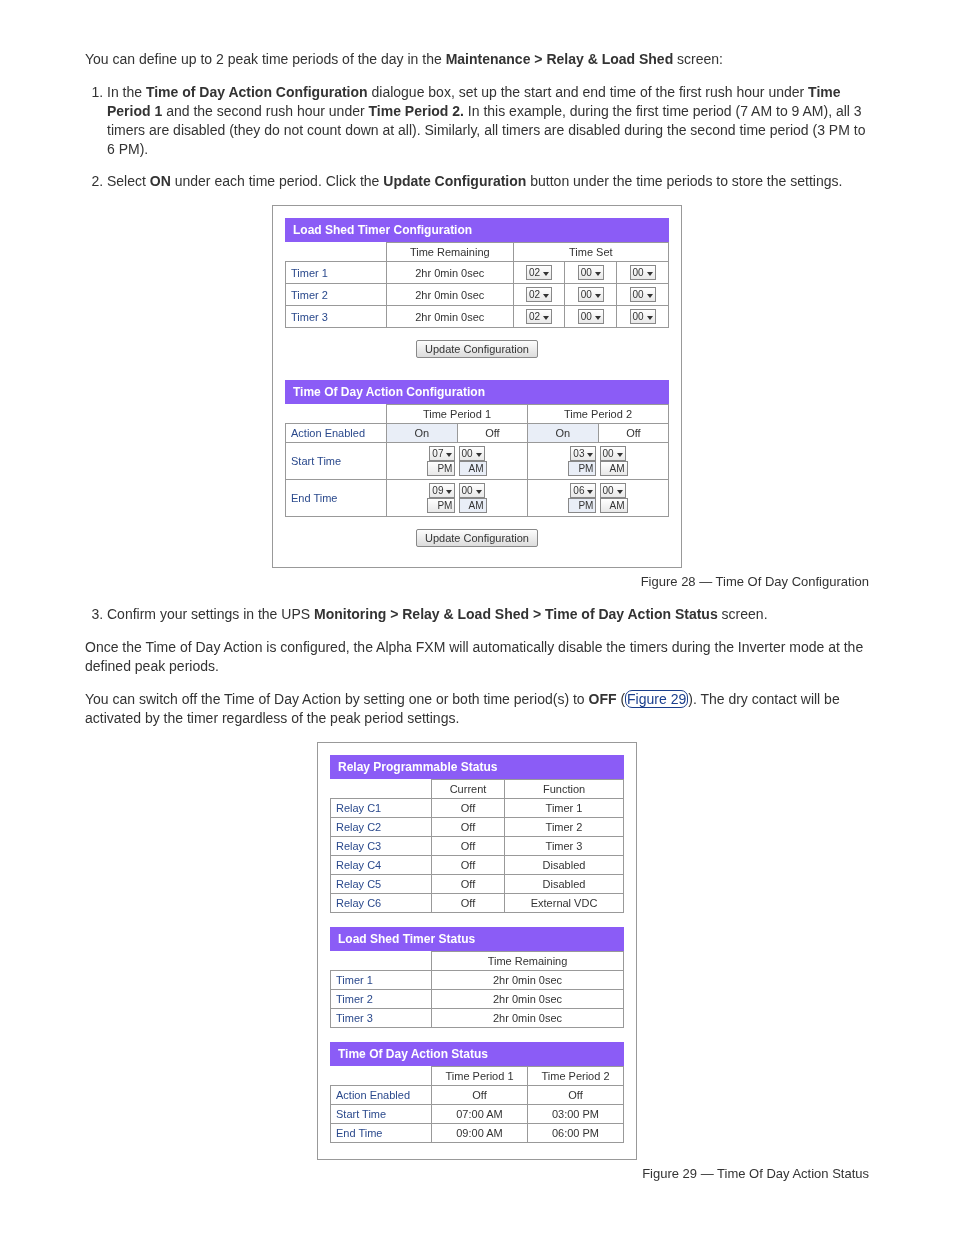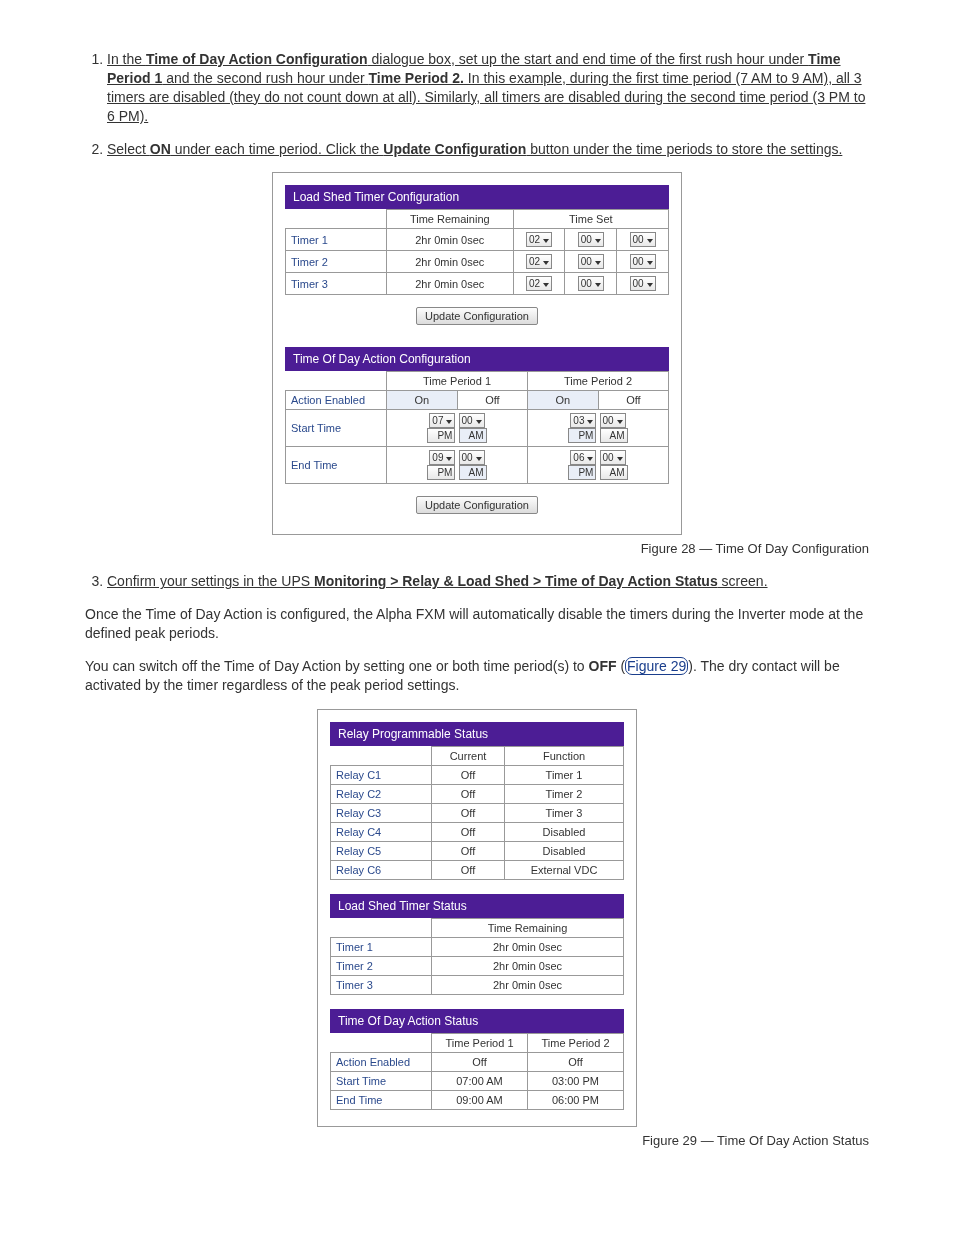--- a/index.html
+++ b/index.html
@@ -9,37 +9,37 @@
     margin: 0;
     padding: 0;
     width: 954px;
     background: #fff;
   }
   .page {
     padding: 50px 85px 30px 85px;
   }
   p { margin: 0 0 14px 0; line-height: 1.35; }
   ol { margin: 0 0 14px 0; padding-left: 22px; }
-  ol li { margin-bottom: 14px; line-height: 1.35; text-decoration: underline; }
+  ol li { margin-bottom: 14px; line-height: 1.35; }
   .b { font-weight: bold; }
 
   .panel-wrap {
     border: 1px solid #999;
     margin: 0 auto 6px auto;
     padding: 12px 12px 16px 12px;
     box-sizing: border-box;
   }
   .panel-wrap.w1 { width: 410px; }
   .panel-wrap.w2 { width: 320px; }
 
   .banner {
-    background: #4c1d95;
+    background: #8b5cf6;
     color: #fff;
     font-size: 12px;
-    font-weight: normal;
+    font-weight: bold;
     padding: 5px 8px;
   }
   .tbl {
     border-collapse: collapse;
     width: 100%;
     font-size: 11px;
     color: #333;
     padding-left: 41px;
   }
   .tbl th, .tbl td {
@@ -94,20 +94,23 @@
     justify-content:space-between;
     font-size:14px;
     padding: 60px 85px 20px 85px;
   }
 </style>
 </head>
 <body>
 
 <div class="page">
 
+<p>
+  <span>You can define up to 2 peak time periods of the day in the </span><span class="b">Maintenance &gt; Relay &amp; Load Shed</span><span> screen:</span>
+</p>
 
 <ol>
   <li>
     <span>In the </span><span class="b">Time of Day Action Configuration</span><span> dialogue box, set up the start and end time of the first rush hour under </span><span class="b">Time Period 1</span><span> and the second rush hour under </span><span class="b">Time Period 2.</span><span> In this example, during the first time period (7 AM to 9 AM), all 3 timers are disabled (they do not count down at all). Similarly, all timers are disabled during the second time period (3 PM to 6 PM).</span>
   </li>
   <li>
     <span>Select </span><span class="b">ON</span><span> under each time period. Click the </span><span class="b">Update Configuration</span><span> button under the time periods to store the settings.</span>
   </li>
 </ol>
 

